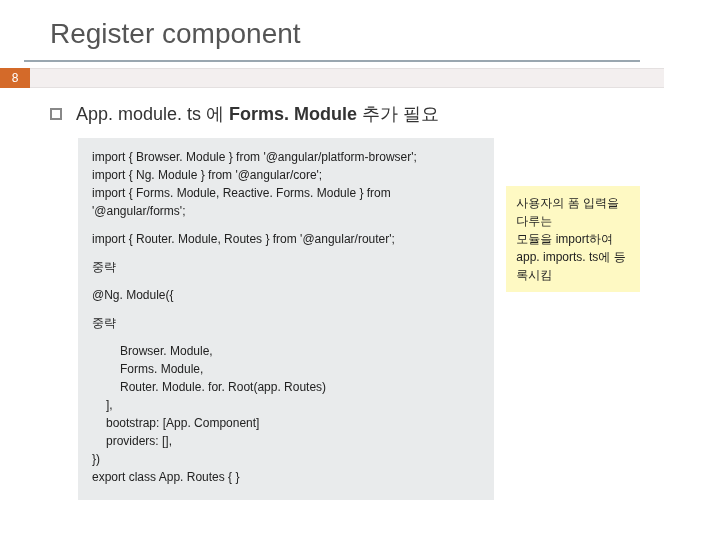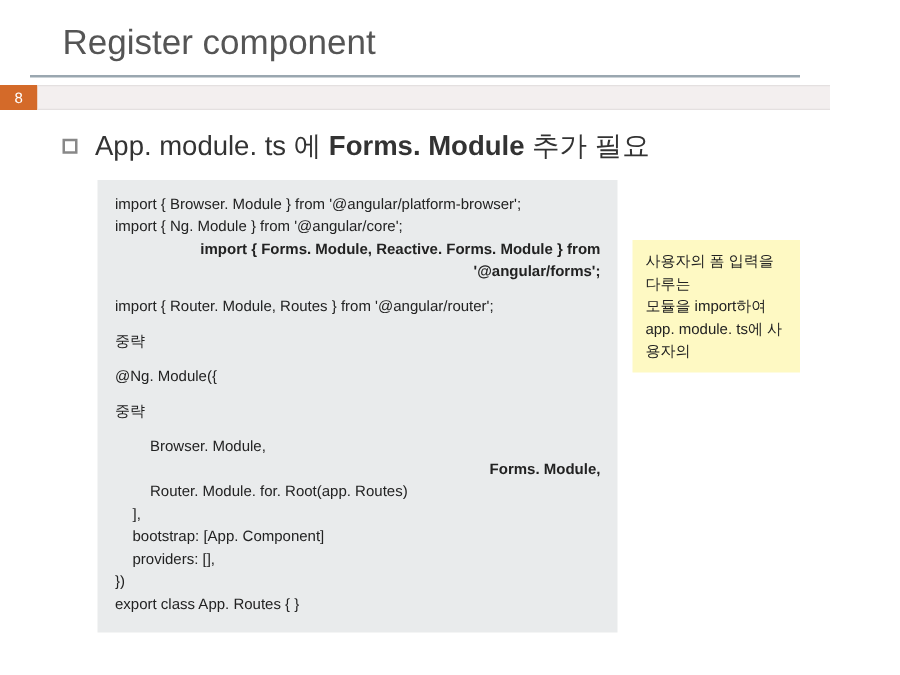--- a/index.html
+++ b/index.html
@@ -52,41 +52,41 @@
     gap: 14px;
     margin-bottom: 12px;
   }
   .bullet-box {
     width: 12px;
     height: 12px;
     border: 2px solid #888;
     flex: 0 0 auto;
   }
   .subtitle {
-    font-size: 22px;
+    font-size: 18px;
     color: #333;
   }
   .subtitle .bold { font-weight: 700; }
 
   .code-and-note {
     display: flex;
     gap: 12px;
     align-items: flex-start;
     margin-left: 28px;
   }
 
   .code-block {
     background: #e9ebec;
     padding: 10px 14px 14px 14px;
     font-size: 12px;
     line-height: 1.5;
     color: #222;
     width: 472px;
   }
-  .code-block .b { font-weight: 700; text-align: right; }
+  .code-block .b { font-weight: 400; }
   .code-block .gap { height: 10px; }
   .code-block .indent1 { padding-left: 14px; }
   .code-block .indent2 { padding-left: 28px; }
 
   .note {
     background: #fef9c3;
     padding: 8px 10px;
     font-size: 12px;
     line-height: 1.5;
     color: #222;
@@ -137,20 +137,20 @@
         <div class="indent1">],</div>
         <div class="indent1">bootstrap: [App. Component]</div>
         <div class="indent1">providers: [],</div>
         <div>})</div>
         <div>export class App. Routes { }</div>
       </div>
 
       <div class="note">
         <div>사용자의 폼 입력을 다루는</div>
         <div>모듈을 import하여</div>
-        <div>app. module. ts에 사용자의</div>
+        <div>app. imports. ts에 등록시킴</div>
       </div>
 
     </div>
 
   </div>
 
 </div>
 
 </body></html>

